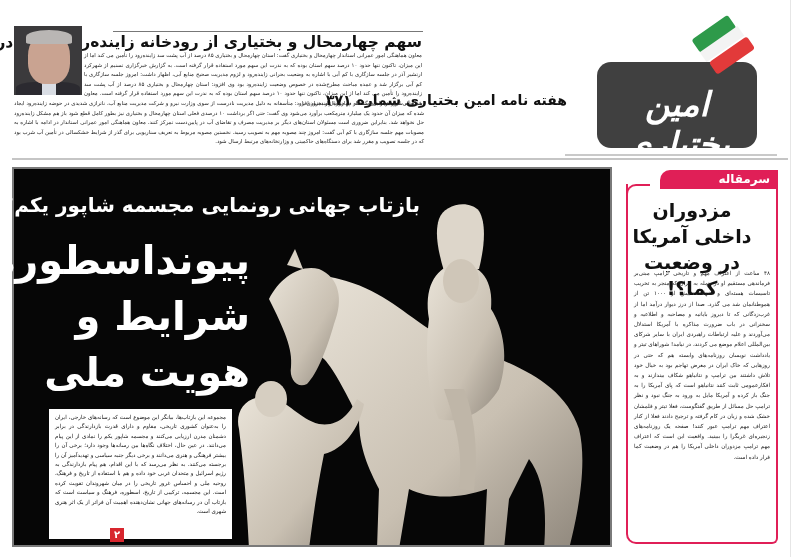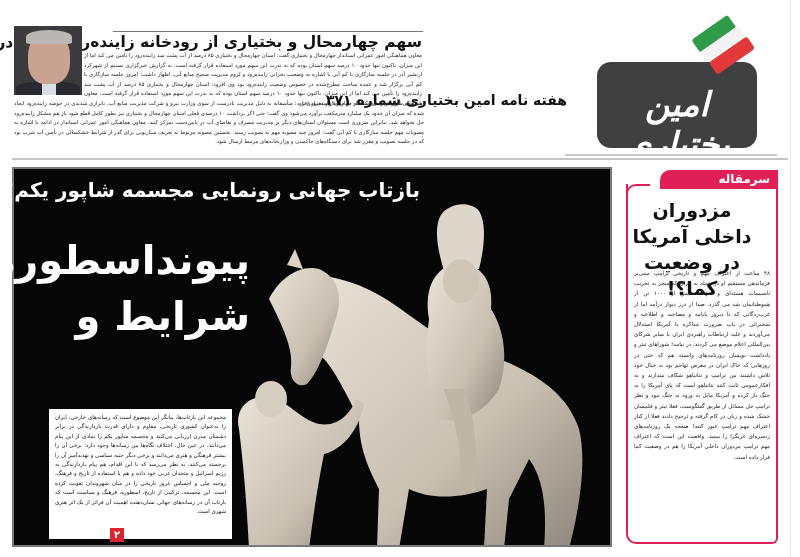--- a/index.html
+++ b/index.html
@@ -52,21 +52,21 @@
   }
   .header-rule { left:12px; top:158px; width:776px; height:2px; background:#c5c5c5; }
 
   
   .photo-frame {
     left:12px; top:167px; width:600px; height:380px; background:#060606;
     border:2px solid #7a7a7a; box-sizing:border-box; overflow:hidden;
   }
   .statue { position:absolute; }
   .kicker {
-    left:40px; top:178px; width:380px; direction:rtl; text-align:center;
+    left:40px; top:193px; width:380px; direction:rtl; text-align:center;
     font-size:20px; font-weight:bold; color:#fff; white-space:nowrap; letter-spacing:-0.5px;
   }
   .main-headline {
     left:40px; top:232px; width:210px; direction:rtl; text-align:right;
     font-size:40px; line-height:56px; font-weight:bold; color:#fff;
   }
   .lead-box {
     left:49px; top:409px; width:183px; height:130px; background:#fff;
     padding:4px 6px; box-sizing:border-box; direction:rtl; text-align:justify;
     font-size:5.5px; line-height:9.4px; color:#111;
@@ -147,20 +147,21 @@
     <path d="M215 190 C225 220 235 250 230 290 L245 292 C250 250 245 215 235 190 Z" fill="#bfb6a8"></path>
 
     <path d="M10 230 C5 210 20 195 40 198 C60 202 70 220 90 225 C110 228 120 215 128 200 L135 205 C130 230 115 250 95 255 C90 280 85 310 80 350 L20 350 C18 310 15 270 10 230 Z" fill="url(#stone)"></path>
     <ellipse cx="42" cy="200" rx="16" ry="18" fill="#d6cec1"></ellipse>
   </svg>
 </div>
 <div class="abs kicker">بازتاب جهانی رونمایی مجسمه شاپور یکم؛</div>
 <div class="abs main-headline">
   <div>پیونداسطوره،</div>
   <div>شرایط و</div>
+  <div>هویت ملی</div>
 </div>
 <div class="abs lead-box">مجموعه این بازتاب‌ها، بیانگر این موضوع است که رسانه‌های خارجی، ایران را به‌عنوان کشوری تاریخی، مقاوم و دارای قدرت بازدارندگی در برابر دشمنان مدرن ارزیابی می‌کنند و مجسمه شاپور یکم را نمادی از این پیام می‌دانند. در عین حال، اختلاف نگاه‌ها بین رسانه‌ها وجود دارد؛ برخی آن را بیشتر فرهنگی و هنری می‌دانند و برخی دیگر جنبه سیاسی و تهدیدآمیز آن را برجسته می‌کنند. به نظر می‌رسد که با این اقدام، هم پیام بازدارندگی به رژیم اسرائیل و متحدان غربی خود داده و هم با استفاده از تاریخ و فرهنگ، روحیه ملی و احساس غرور تاریخی را در میان شهروندان تقویت کرده است. این مجسمه، ترکیبی از تاریخ، اسطوره، فرهنگ و سیاست است که بازتاب آن در رسانه‌های جهانی نشان‌دهنده اهمیت آن فراتر از یک اثر هنری شهری است.</div>
 <div class="abs page-badge">۲</div>
 
 <div class="abs editorial"></div>
 <div class="abs editorial-frame-top"></div>
 <div class="abs editorial-tab">سرمقاله</div>
 <div class="abs editorial-title">مزدوران داخلی آمریکا در وضعیت کما؟!</div>
 <div class="abs editorial-body">۴۸ ساعت از اعتراف مهم و تاریخی ترامپ مبنی‌بر فرماندهی مستقیم او در حمله به ایران که منجر به تخریب تاسیسات هسته‌ای و شهادت بیش از ۱۰۰۰ تن از هموطنانمان شد می گذرد. صدا از درز دیوار درآمد اما از غرب‌زدگانی که تا دیروز بایانیه و مصاحبه و اطلاعیه و سخنرانی در باب ضرورت مذاکره با آمریکا استدلال می‌آوردند و علیه ارتباطات راهبردی ایران با سایر شرکای بین‌المللی اعلام موضع می کردند، در نیامد! شوراهای تیتر و یادداشت نویسان روزنامه‌های وابسته هم که حتی در روزهایی که خاک ایران در معرض تهاجم بود به خیال خود تلاش داشتند بین ترامپ و نتانیاهو شکاف بیندازند و به افکارعمومی ثابت کنند نتانیاهو است که پای آمریکا را به جنگ باز کرده و آمریکا مایل به ورود به جنگ نبود و نظر ترامپ حل مسائل از طریق گفتگوست، فعلا تیتر و قلمشان خشک شده و زبان در کام گرفته و ترجیح دادند فعلا از کنار اعتراف مهم ترامپ عبور کنند! صفحه یک روزنامه‌های زنجیره‌ای غربگرا را ببینید. واقعیت این است که اعتراف مهم ترامپ مزدوران داخلی آمریکا را هم در وضعیت کما قرار داده است.</div>
 

